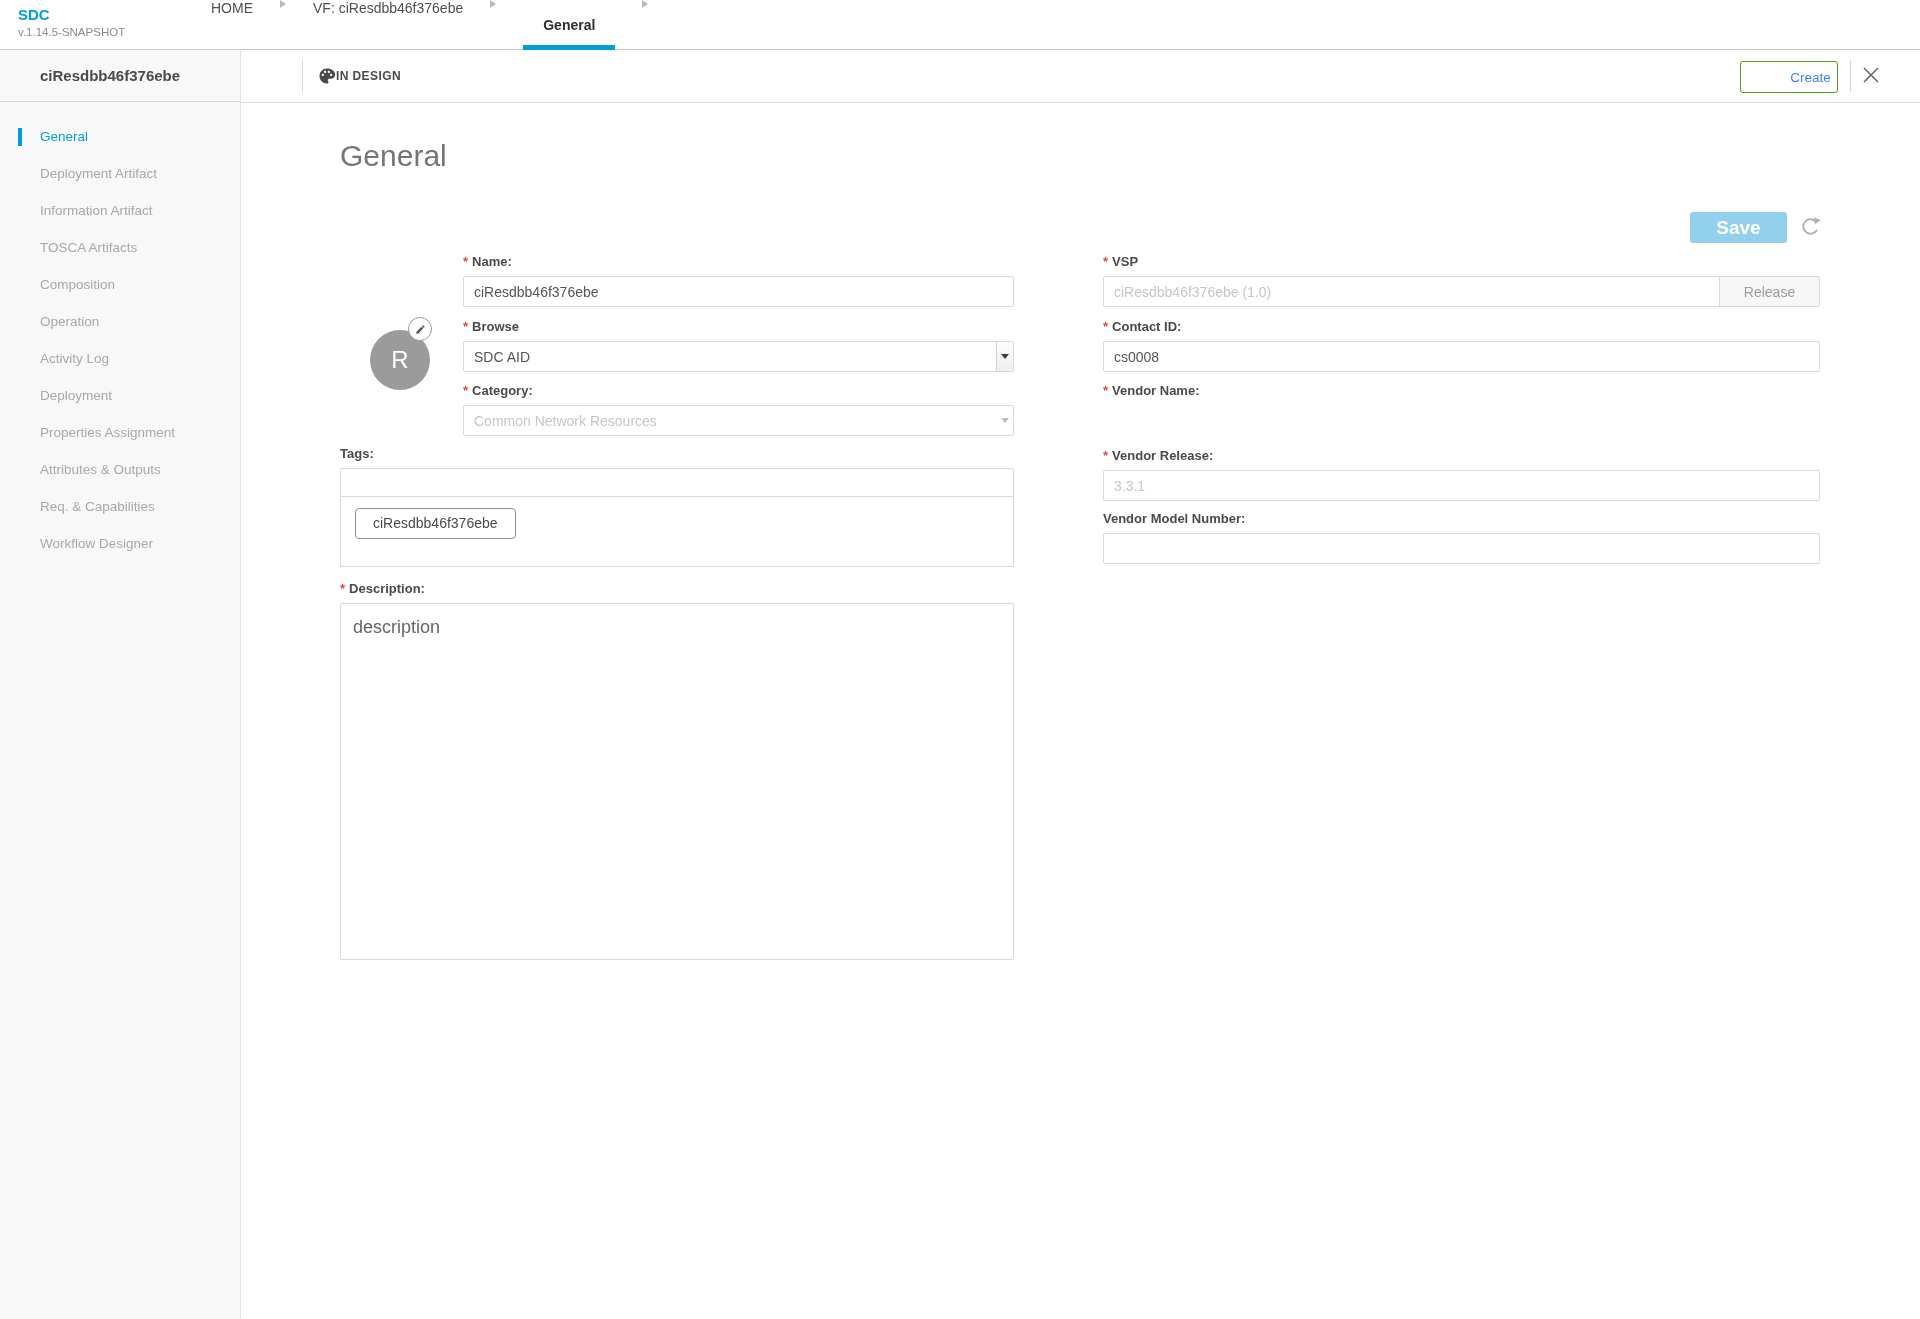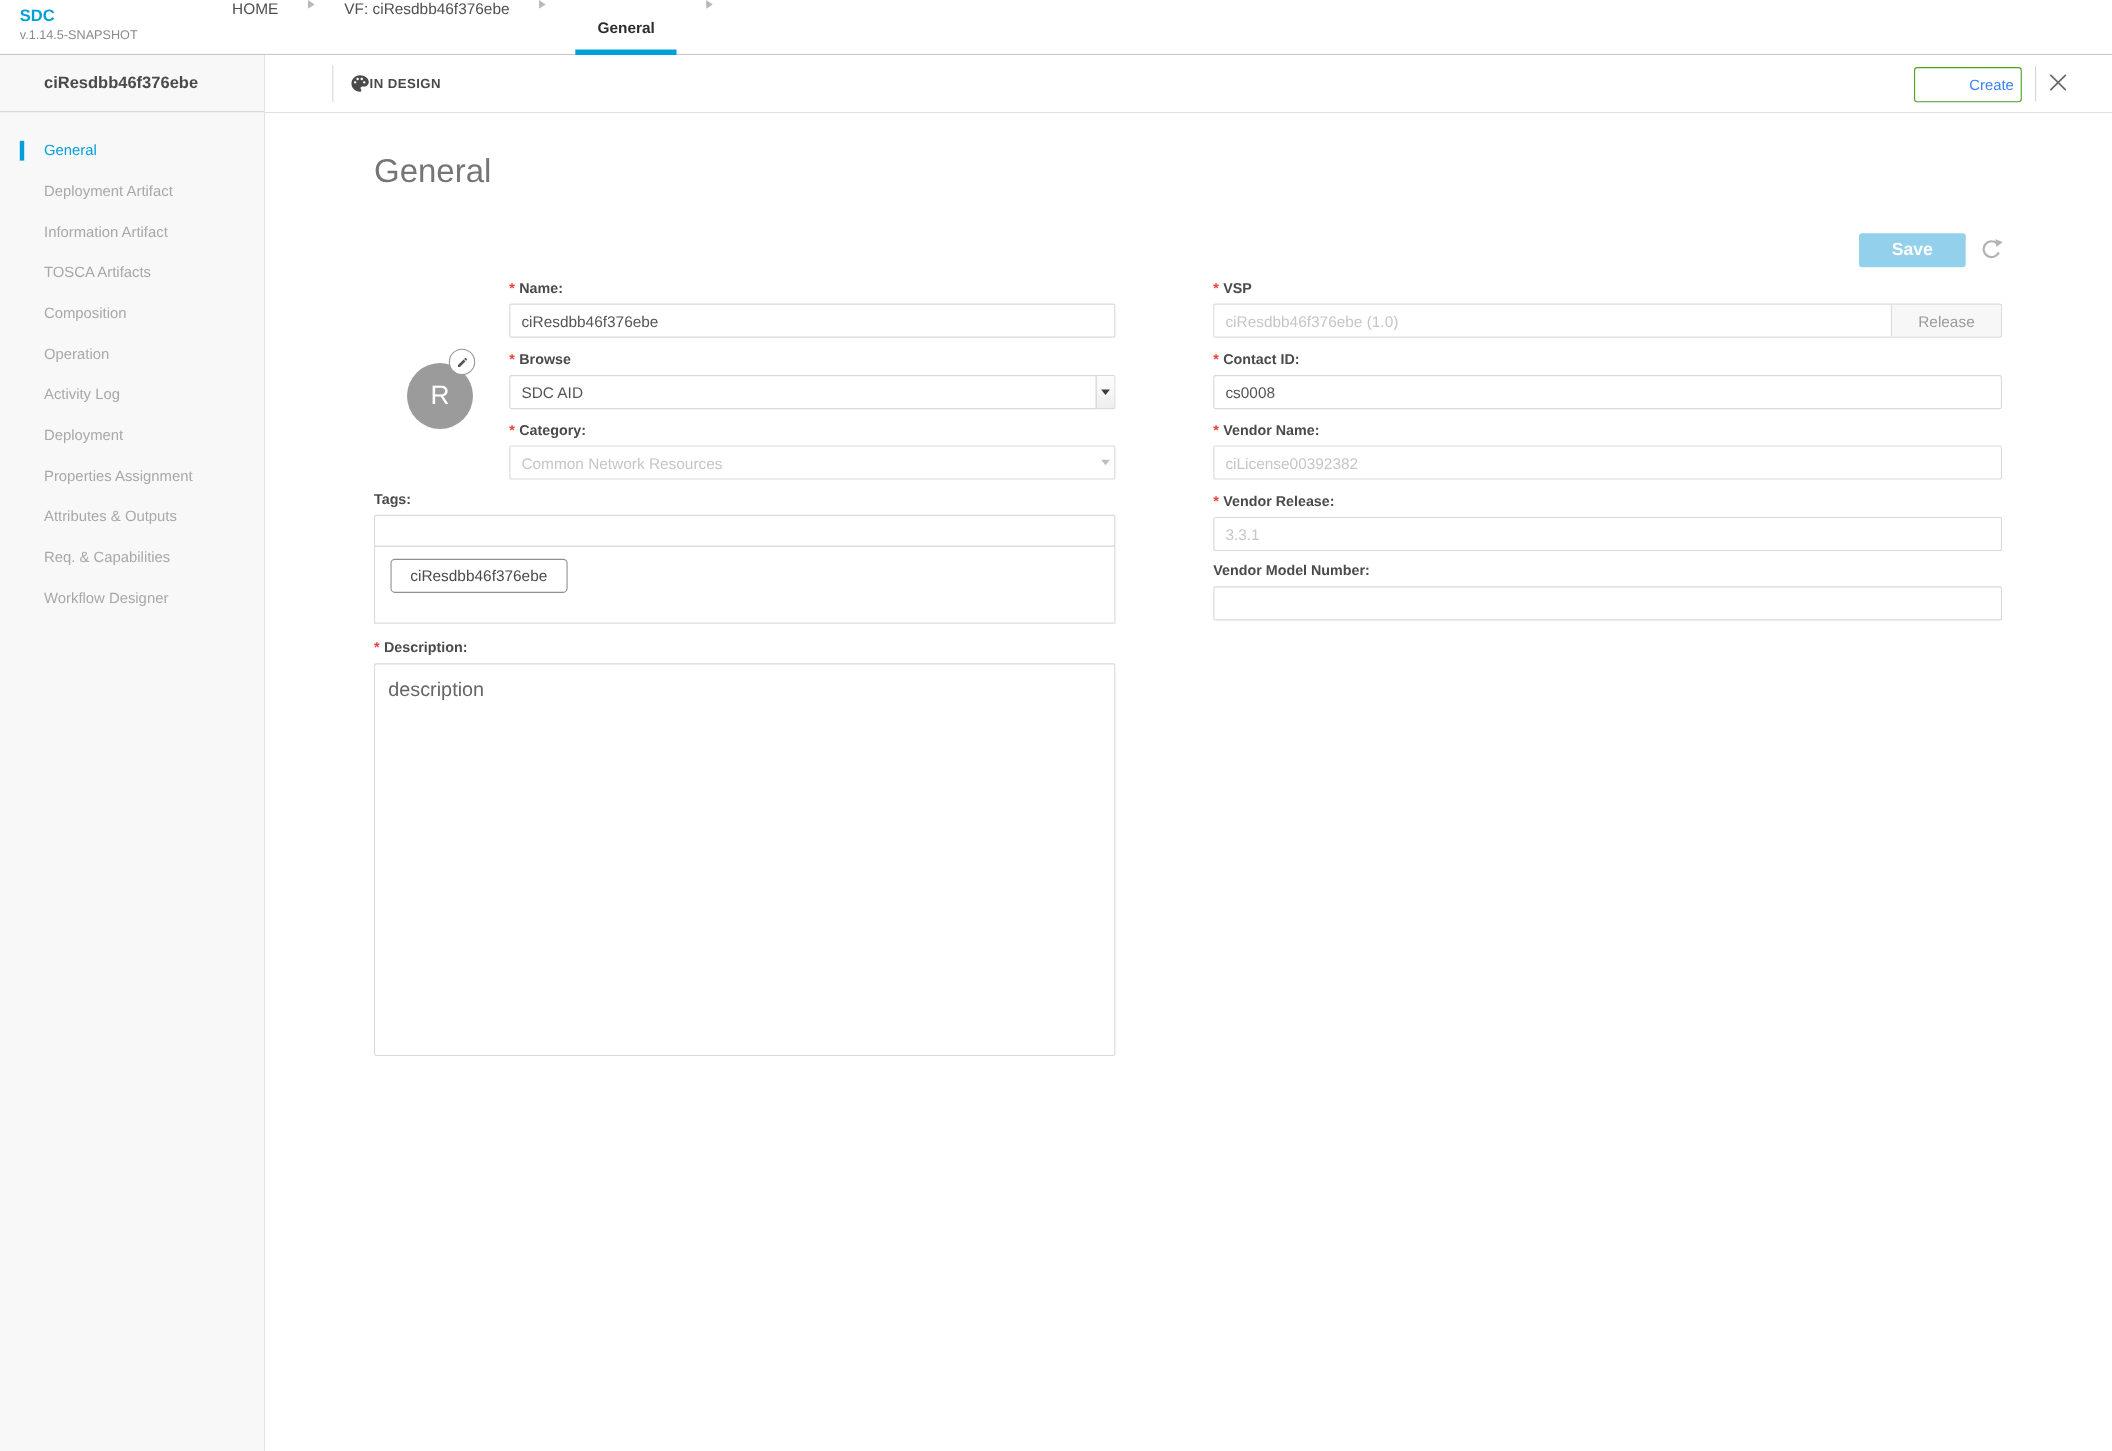--- a/index.html
+++ b/index.html
@@ -44,21 +44,21 @@
                 border:1px solid #4aa21c; border-radius:3px; color:#3b82f6; font-size:13.5px;
                 font-weight:normal; font-family:inherit; cursor:pointer;padding-left:43px; }
   .mh-divider2 { position:absolute; right:69px; top:10px; width:1px; height:32px; background:#d4d4d4; }
   .close-btn { position:absolute; right:40px; top:17px; width:18px; height:18px; background:none;
                border:none; cursor:pointer; padding:0; }
 
   
   .content { position:absolute; left:241px; right:0; top:103px; bottom:0; background:#fff; }
   .page-title { position:absolute; left:99px; top:36px; font-size:30px; font-weight:normal; color:#757575; }
   .save-btn { position:absolute; left:1449px; top:109px; width:97px; height:31px; background:#92d0ec;
-              border:none; border-radius:3px; color:#fff; font-size:16px; font-weight:bold;
+              border:none; border-radius:3px; color:#fff; font-size:19px; font-weight:bold;
               font-family:inherit; cursor:default; }
   .refresh-btn { position:absolute; left:1557px; top:112px; width:24px; height:24px; background:none;
                  border:none; padding:0; cursor:pointer; }
 
   
   .avatar { position:absolute; left:129px; top:227px; width:60px; height:60px; border-radius:50%;
             background:#9b9b9b; display:flex; align-items:center; justify-content:center; cursor:pointer; }
   .avatar-letter { color:#fff; font-size:24px; }
   .avatar-badge { position:absolute; left:38px; top:-13px; width:24px; height:24px; border-radius:50%;
                   background:#fff; border:1px solid #9a9a9a; display:flex; align-items:center;
@@ -258,21 +258,20 @@
           <span>Contact ID:</span>
         </div>
       <input class="txt" type="text" value="cs0008" style="">
     </div>
 
     <div class="field f-vname">
       <div class="field-label">
           <span class="req">*</span>
           <span>Vendor Name:</span>
         </div>
-      <input class="txt disabled" type="text" readonly="" value="ciLicense00392382" style="">
     </div>
 
     <div class="field f-vrelease">
       <div class="field-label">
           <span class="req">*</span>
           <span>Vendor Release:</span>
         </div>
       <input class="txt disabled" type="text" readonly="" value="3.3.1" style="">
     </div>
 

